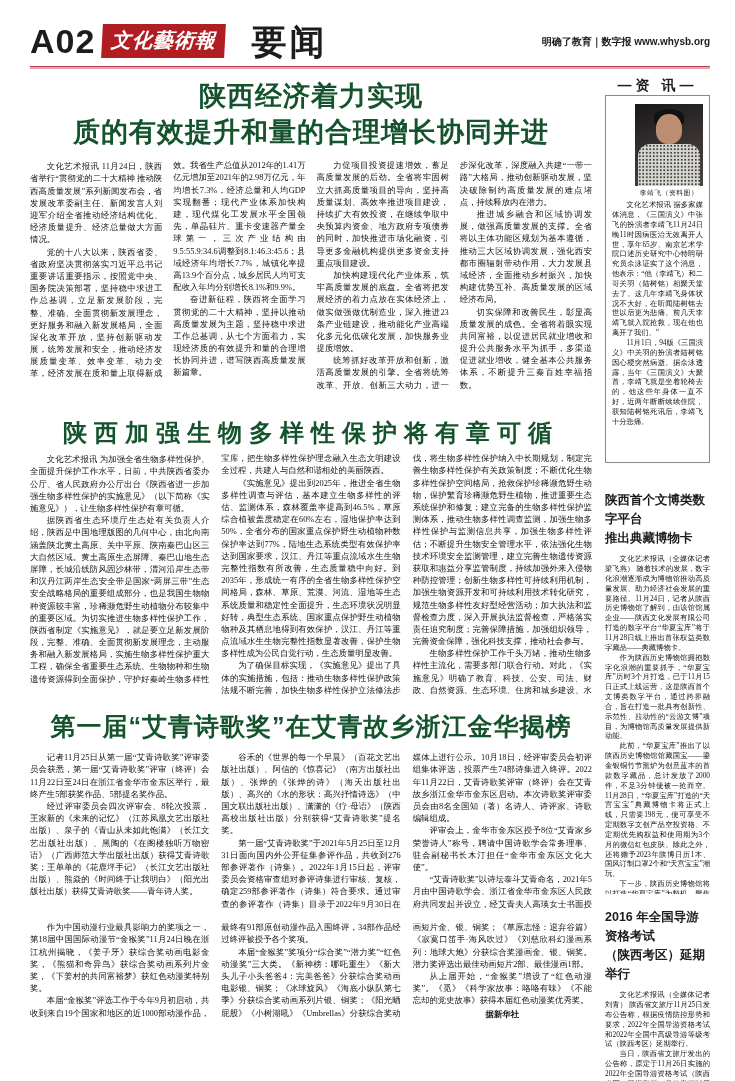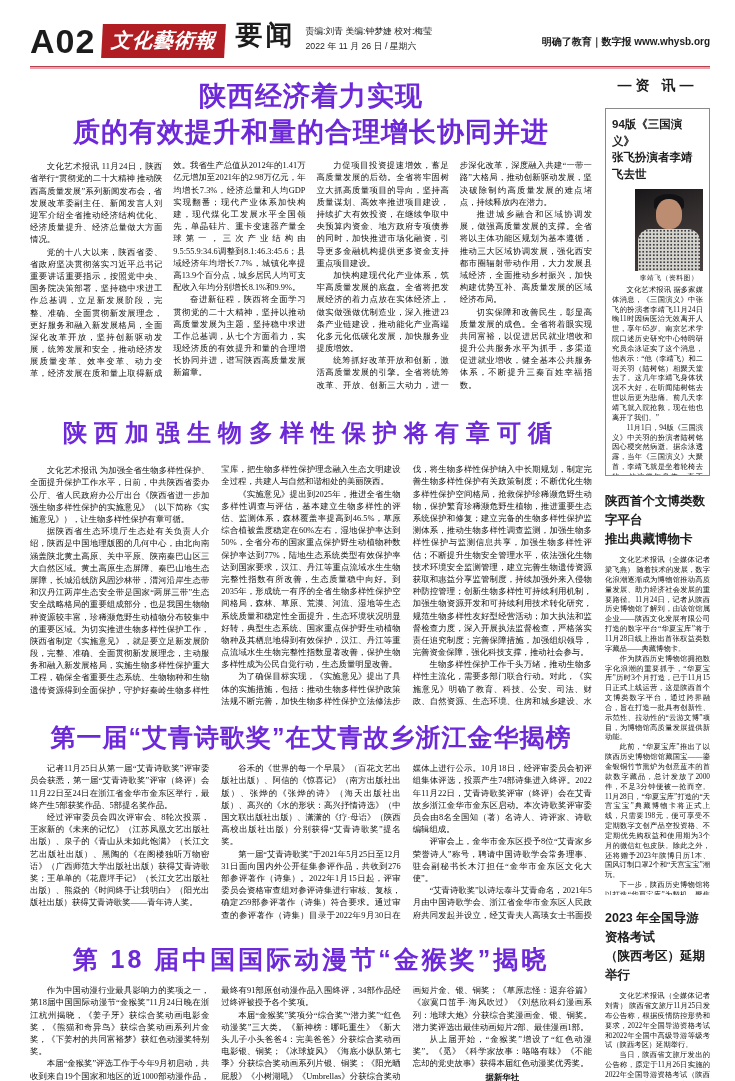--- a/index.html
+++ b/index.html
@@ -12,57 +12,57 @@
   .page{ padding:24px 25px 0 30px; }
 
   
   .header-row{ display:flex; align-items:flex-start; }
   .pagenum{ font-family:"Liberation Sans","DejaVu Sans",sans-serif; font-size:34px; font-weight:700; line-height:1; letter-spacing:1px; }
   .masthead-box{
     background:#b01e24; color:#fff; padding:3px 9px 4px; margin:0 8px 1px 7px;
     font-size:20px; font-weight:700; font-style:italic; letter-spacing:1px;
     transform:skewX(-3deg); white-space:nowrap;
   }
-  .section-name{ font-size:27px; font-weight:600; letter-spacing:3px; line-height:1; margin:0 10px 0 2px; font-family:Liberation Mono, monospace; }
+  .section-name{ font-size:35px; font-weight:600; letter-spacing:3px; line-height:1; margin:0 10px 0 18px; font-family:Liberation Sans, sans-serif; }
   .meta{ font-size:8.8px; line-height:1.7; color:#222; font-family:"Liberation Sans","DejaVu Sans",sans-serif; padding-bottom:1px; }
   .site{ margin-left:auto; font-size:10px; font-weight:700; align-self:center; font-family:"Liberation Sans","DejaVu Sans",sans-serif; }
   .rule{ margin-top:7px; height:3px; background:linear-gradient(#b5424f 0 1px, #e9a2ab 1px 100%); }
 
   
   main{ display:flex; gap:13px; margin-top:6px; }
   .left-col{ width:562px; flex:0 0 562px; }
   .sidebar{ flex:1 1 auto; min-width:0; }
 
   
   .headline{
-    font-family:"Liberation Sans","DejaVu Sans",sans-serif; font-weight:700; color:#6d28d9;
+    font-family:"Liberation Sans","DejaVu Sans",sans-serif; font-weight:700; color:#14532d;
     text-align:center; white-space:pre-line;
   }
   .h-a1{ font-size:27px; line-height:1.32; margin:4px 0 10px; letter-spacing:1px; }
-  .h-a2{ font-size:24px; letter-spacing:7px; margin:10px 0 15px; }
+  .h-a2{ font-size:24px; letter-spacing:7px; margin:10px 0 4px; }
   .h-a3{ font-size:25px; letter-spacing:1px; margin:10px 0 9px; }
   .h-a4{ font-size:25px; letter-spacing:3px; margin:10px 0 9px; }
 
   
   .body{ text-align:justify; font-size:8.4px; line-height:1.45; overflow:hidden; color:#111; }
   .cols4{ column-count:4; column-gap:11px; height:247px; }
   .cols3{ column-count:3; column-gap:12px; }
   .b-a2{ height:247px; }
   .b-a3{ height:170px; }
   .b-a4{ height:122px; }
   .para{ text-indent:2em; }
   .para b{ font-family:"Liberation Sans","DejaVu Sans",sans-serif; font-weight:400; }
   .align-right{ text-align:center; text-indent:0; font-weight:700; font-family:"Liberation Sans","DejaVu Sans",sans-serif; }
 
   
-  .sb-header{ text-align:center; font-family:"Liberation Sans","DejaVu Sans",sans-serif; font-weight:700; font-size:14px; letter-spacing:4px; margin:2px 0 13px; }
+  .sb-header{ text-align:center; font-family:"Liberation Sans","DejaVu Sans",sans-serif; font-weight:700; font-size:14px; letter-spacing:4px; margin:2px 0 0; }
   .sb-box{ border:1px solid #8a8a8a; padding:7px 6px 5px; height:368px; overflow:hidden; }
   .sb-title{ font-family:"Liberation Sans","DejaVu Sans",sans-serif; font-weight:700; white-space:pre-line; line-height:1.45; }
   .t1{ font-size:11.5px; margin-bottom:5px; }
-  .t2{ font-size:12.5px; text-align:left; margin:16px 0 7px; line-height:1.5; }
+  .t2{ font-size:12.5px; text-align:left; margin:28px 0 7px; line-height:1.5; }
   .t3{ font-size:12.5px; text-align:left; margin:14px 0 7px; line-height:1.5; }
   .sb-body{ text-align:justify; font-size:7.3px; line-height:1.35; color:#111; }
   .sb-body .para{ text-indent:2em; }
   .sb-body2{ max-height:340px; overflow:hidden; }
 
   
   .photo-fig{ float:right; width:68px; margin:1px 0 3px 4px; }
   .photo{ width:68px; height:82px; position:relative; overflow:hidden; background:linear-gradient(160deg,#19171a 0%,#35302f 45%,#4a4243 100%); }
   .photo .hair{ position:absolute; left:19px; top:5px; width:30px; height:16px; border-radius:50% 50% 20% 20%; background:#121114; }
   .photo .face{ position:absolute; left:21px; top:10px; width:26px; height:30px; border-radius:48% 48% 42% 42%; background:#bd8d72; }
@@ -76,24 +76,20 @@
 </style>
 </head>
 <body>
 
 <div class="page">
 
   <div class="header-row">
     <div class="pagenum">A02</div>
     <div class="masthead-box">文化藝術報</div>
     <div class="section-name">要闻</div>
-    <div class="meta">
-      <div>责编:刘青  美编:钟梦婕  校对:梅莹</div>
-      <div>2022 年 11 月 26 日 / 星期六</div>
-    </div>
     <div class="site">明确了教育｜数字报 www.whysb.org</div>
   </div>
   <div class="rule"></div>
 
   <main>
 
     <div class="left-col">
 
       <section>
         <h1 class="headline h-a1">陕西经济着力实现
@@ -127,38 +123,35 @@
             <p class="para">记者11月25日从第一届“艾青诗歌奖”评审委员会获悉，第一届“艾青诗歌奖”评审（终评）会11月22日至24日在浙江省金华市金东区举行，最终产生5部获奖作品、5部提名奖作品。</p>
             <p class="para">经过评审委员会四次评审会、8轮次投票，王家新的《未来的记忆》（江苏凤凰文艺出版社出版）、泉子的《青山从未如此饱满》（长江文艺出版社出版）、黑陶的《在阁楼独听万物密语》（广西师范大学出版社出版）获得艾青诗歌奖；王单单的《花鹿坪手记》（长江文艺出版社出版）、熊焱的《时间终于让我明白》（阳光出版社出版）获得艾青诗歌奖——青年诗人奖。</p>
             <p class="para">谷禾的《世界的每一个早晨》（百花文艺出版社出版）、阿信的《惊喜记》（南方出版社出版）、张烨的《张烨的诗》（海天出版社出版）、高兴的《水的形状：高兴抒情诗选》（中国文联出版社出版）、潇潇的《疗·母语》（陕西高校出版社出版）分别获得“艾青诗歌奖”提名奖。</p>
             <p class="para">第一届“艾青诗歌奖”于2021年5月25日至12月31日面向国内外公开征集参评作品，共收到276部参评著作（诗集）。2022年1月15日起，评审委员会资格审查组对参评诗集进行审核、复核，确定259部参评著作（诗集）符合要求。通过审查的参评著作（诗集）目录于2022年9月30日在媒体上进行公示。10月18日，经评审委员会初评组集体评选，投票产生74部诗集进入终评。2022年11月22日，艾青诗歌奖评审（终评）会在艾青故乡浙江金华市金东区启动。本次诗歌奖评审委员会由8名全国知（著）名诗人、诗评家、诗歌编辑组成。</p>
             <p class="para">评审会上，金华市金东区授予8位“艾青家乡荣誉诗人”称号，聘请中国诗歌学会常务理事、驻会副秘书长木汀担任“金华市金东区文化大使”。</p>
             <p class="para">“艾青诗歌奖”以诗坛泰斗艾青命名，2021年5月由中国诗歌学会、浙江省金华市金东区人民政府共同发起并设立，经艾青夫人高瑛女士书面授权。“艾青诗歌奖”两年为一届，奖励对象为已取得丰硕成果、在国内外具有一定影响力、在诗歌创作上形成独有风格和文字感染力的诗人。</p>
           </div>
       </section>
 
       <section>
-        <h1 class="headline h-a4">第 18 届中国国际动漫节“金猴奖”揭晓</h1>
         <div class="body cols3 b-a4">
             <p class="para">作为中国动漫行业最具影响力的奖项之一，第18届中国国际动漫节“金猴奖”11月24日晚在浙江杭州揭晓，《姜子牙》获综合奖动画电影金奖，《熊猫和奇异鸟》获综合奖动画系列片金奖，《下姜村的共同富裕梦》获红色动漫奖特别奖。</p>
             <p class="para">本届“金猴奖”评选工作于今年9月初启动，共收到来自19个国家和地区的近1000部动漫作品，最终有91部原创动漫作品入围终评，34部作品经过终评被授予各个奖项。</p>
             <p class="para">本届“金猴奖”奖项分“综合奖”“潜力奖”“红色动漫奖”三大类。《新神榜：哪吒重生》《新大头儿子小头爸爸4：完美爸爸》分获综合奖动画电影银、铜奖；《冰球旋风》《海底小纵队第七季》分获综合奖动画系列片银、铜奖；《阳光晒屁股》《小树湖吼》《Umbrellas》分获综合奖动画短片金、银、铜奖；《草原志怪：退弃谷篇》《寂寞口笛手·海风吹过》《刘慈欣科幻漫画系列：地球大炮》分获综合奖漫画金、银、铜奖。潜力奖评选出最佳动画短片2部、最佳漫画1部。</p>
             <p class="para">从上届开始，“金猴奖”增设了“红色动漫奖”。《觅》《科学家故事：咯咯有味》《不能忘却的党史故事》获得本届红色动漫奖优秀奖。</p>
             <p class="para align-right">据新华社</p>
           </div>
       </section>
 
     </div>
 
     <aside class="sidebar">
       <div class="sb-header">—资  讯—</div>
 
       <div class="sb-box">
-        <div class="sb-title t1">94版《三国演义》
-张飞扮演者李靖飞去世</div>
         <div class="sb-body">
           <figure class="photo-fig">
             <div class="photo">
               <div class="hair"></div>
               <div class="face"></div>
               <div class="sweater"></div>
             </div>
             <figcaption class="photo-caption">李靖飞（资料图）</figcaption>
           </figure>
         <p class="para"><b>文化艺术报讯 </b>据多家媒体消息，《三国演义》中张飞的扮演者李靖飞11月24日晚11时因病医治无效离开人世，享年65岁。南京艺术学院口述历史研究中心特聘研究员余泳证实了这个消息，他表示：“他（李靖飞）和二哥关羽（陆树铭）相聚天堂去了。这几年李靖飞身体状况不大好，在听闻陆树铭去世以后更为悲痛。前几天李靖飞就入院抢救，现在他也离开了我们。”</p>
@@ -171,21 +164,21 @@
 推出典藏博物卡</div>
         <div class="sb-body sb-body2">
             <p class="para"><b>文化艺术报讯（全媒体记者 梁飞燕） </b>随着技术的发展，数字化浪潮逐渐成为博物馆推动高质量发展、助力经济社会发展的重要路径。11月24日，记者从陕西历史博物馆了解到，由该馆馆属企业——陕西文化发展有限公司打造的数字平台“华夏宝库”将于11月28日线上推出首张权益类数字藏品——典藏博物卡。</p>
             <p class="para">作为陕西历史博物馆拥抱数字化浪潮的重要抓手，“华夏宝库”历时3个月打造，已于11月15日正式上线运营，这是陕西首个文博类数字平台，通过跨界融合，旨在打造一批具有创新性、示范性、拉动性的“云游文博”项目，为博物馆高质量发展提供新动能。</p>
             <p class="para">此前，“华夏宝库”推出了以陕西历史博物馆馆藏国宝——鎏金银铜竹节熏炉为创意蓝本的首款数字藏品，总计发放了2000件，不足3分钟便被一抢而空。11月28日，“华夏宝库”打造的“天宫宝宝”典藏博物卡将正式上线，只需要198元，便可享受不定期数字文创产品空投资格、不定期优先购权益和使用期为3个月的微信红包皮肤。除此之外，还将赠予2023年陕博日历1本、国风订制口罩2个和“天宫宝宝”潮玩。</p>
             <p class="para">下一步，陕西历史博物馆将以打造“华夏宝库”为契机，聚焦数字文创产品、数字纪念票、数字藏品、数字平台建设及数字研学五大核心业务，持续推动博物馆数字化发展。</p>
           </div>
       </div>
 
       <div>
-        <div class="sb-title t3">2023 年全国导游资格考试
+        <div class="sb-title t3">2016 年全国导游资格考试
 （陕西考区）延期举行</div>
         <div class="sb-body">
             <p class="para"><b>文化艺术报讯（全媒体记者 刘青） </b>陕西省文旅厅11月25日发布公告称，根据疫情防控形势和要求，2022年全国导游资格考试和2022年全国中高级导游等级考试（陕西考区）延期举行。</p>
             <p class="para">当日，陕西省文旅厅发出的公告称，原定于11月26日实施的2022年全国导游资格考试（陕西考区）延期举行，具体举行时间另行通知。凡已报名参加导游资格考试延期举行，选择不参加考试的考生，可于11月28日9:00至12月4日24:00申请退费。</p>
           </div>
       </div>
     </aside>
 
   </main>
 </div>

